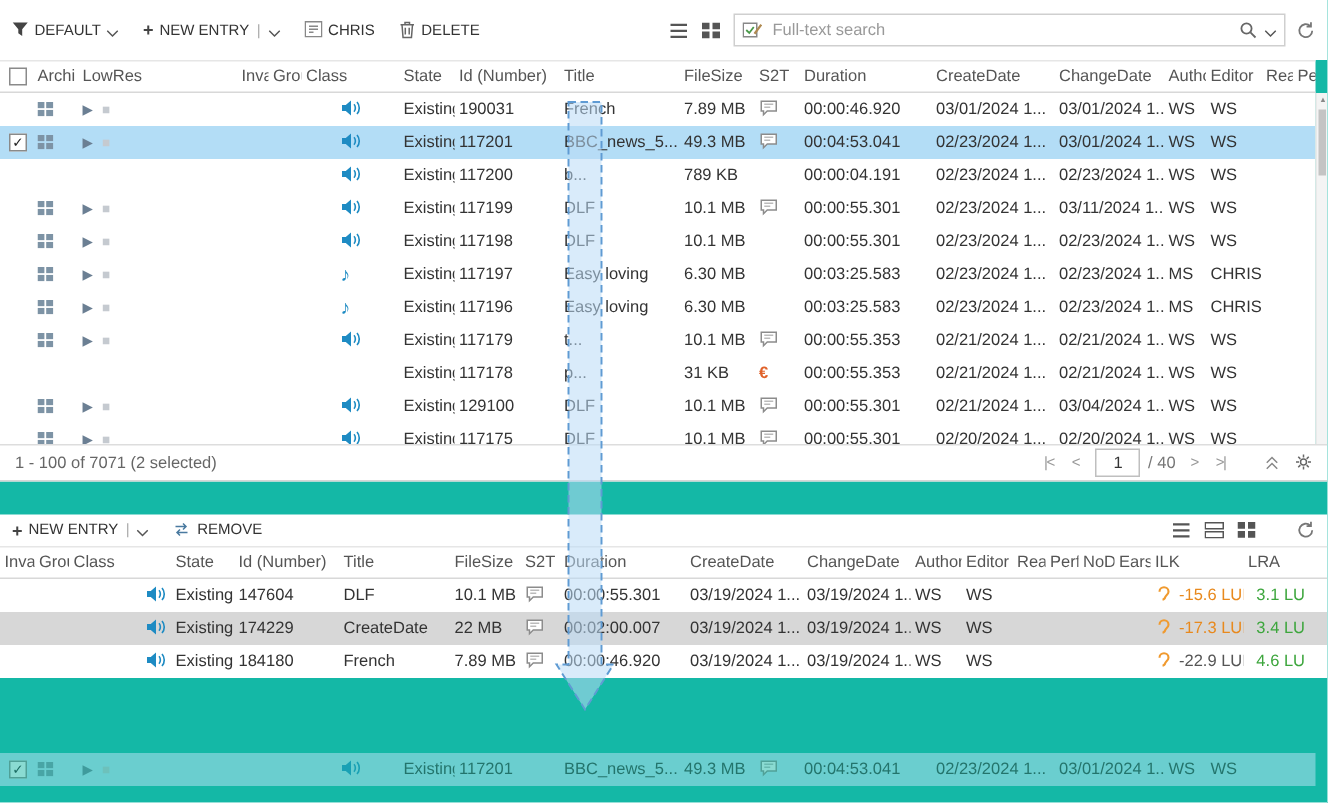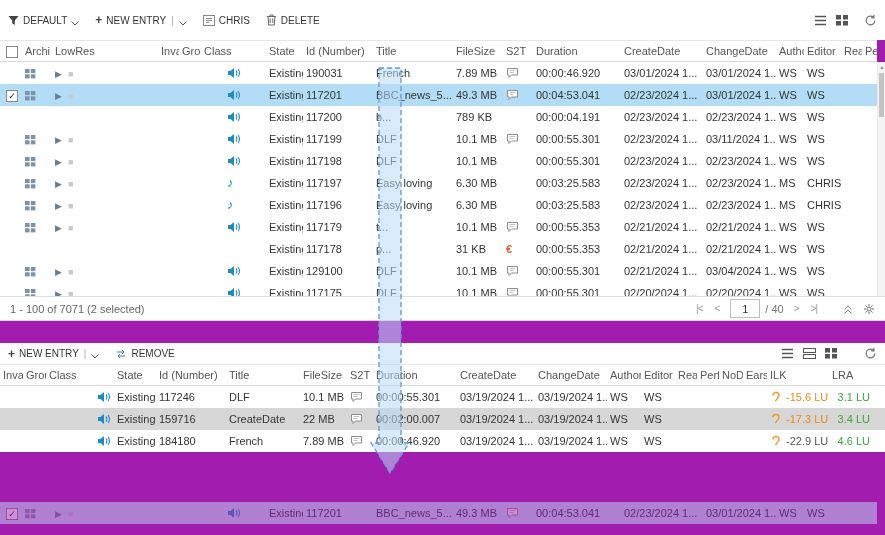--- a/index.html
+++ b/index.html
@@ -1,16 +1,16 @@
 <!DOCTYPE html>
 <html><head>
 <meta charset="utf-8">
 <style>
   html,body{margin:0;padding:0;background:#fff;}
-  .app{position:relative;width:885px;height:535px;background:#a21caf;overflow:hidden;
+  .app{position:relative;width:885px;height:535px;background:#14b8a6;overflow:hidden;
        font-family:"Liberation Sans",sans-serif;font-size:11px;color:#333;}
 
   
   .toolbar{position:absolute;left:0;top:0;width:885px;height:40px;display:flex;align-items:center;
            padding:0 8px;box-sizing:border-box;background:#fff;}
   .tbtn{display:flex;align-items:center;gap:4px;font-size:10px;color:#333;margin-right:16px;cursor:pointer;white-space:nowrap;}
   .tbtn .sep{color:#aaa;margin:0 1px;}
   .plus{font-size:12px;font-weight:bold;color:#444;}
   .spacer{flex:1;}
   .viewic{margin-right:9px;cursor:pointer;display:flex;align-items:center;}
@@ -116,20 +116,35 @@
     <span class="viewic">
         <svg width="12" height="11" viewBox="0 0 12 11">
           <g fill="#555">
             <rect x="0" y="0" width="5" height="4.5"></rect>
             <rect x="7" y="0" width="5" height="4.5"></rect>
             <rect x="0" y="6" width="5" height="4.5"></rect>
             <rect x="7" y="6" width="5" height="4.5"></rect>
           </g>
         </svg>
       </span>
+    <div class="search-wrap">
+      <span><svg width="13" height="12" viewBox="0 0 13 12">
+            <rect x="0.5" y="1.5" width="9" height="9" fill="none" stroke="#888"></rect>
+            <path d="M2.5 6l2 2 3-4" fill="none" stroke="#4a9a4a" stroke-width="1.2"></path>
+            <path d="M8 8.5l4.5-6" stroke="#b08a50" stroke-width="1.5"></path>
+          </svg></span>
+      <input class="search-input" placeholder="Full-text search" style="">
+      <span><svg width="12" height="12" viewBox="0 0 12 12">
+            <circle cx="5" cy="5" r="3.4" fill="none" stroke="#666" stroke-width="1.2"></circle>
+            <path d="M7.6 7.6L11 11" stroke="#666" stroke-width="1.2"></path>
+          </svg></span>
+      <span><svg width="8" height="5" viewBox="0 0 8 5">
+            <path d="M0.5 0.5L4 4l3.5-3.5" fill="none" stroke="#555"></path>
+          </svg></span>
+    </div>
     <span class="refresh">
         <svg width="13" height="13" viewBox="0 0 12 12">
           <path d="M10 6a4 4 0 1 1-1.2-2.9M9.2 0.8v2.7H6.5" fill="none" stroke="#777" stroke-width="1.1"></path>
         </svg>
       </span>
   </div>
 
   <div class="thead" id="top-head" style="top:40px;width:877px;"><span class="hcell" style="width:22px"><span class="cb"></span></span><span class="hcell" style="width:30px">Archi</span><span class="hcell" style="width:46px">LowRes</span><span class="hcell" style="width:60px"></span><span class="hcell" style="width:21px">Inval</span><span class="hcell" style="width:22px">Grou</span><span class="hcell" style="width:65px">Class</span><span class="hcell" style="width:37px">State</span><span class="hcell" style="width:70px">Id (Number)</span><span class="hcell" style="width:80px">Title</span><span class="hcell" style="width:50px">FileSize</span><span class="hcell" style="width:30px">S2T</span><span class="hcell" style="width:88px">Duration</span><span class="hcell" style="width:82px">CreateDate</span><span class="hcell" style="width:73px">ChangeDate</span><span class="hcell" style="width:28px">Author</span><span class="hcell" style="width:37px">Editor</span><span class="hcell" style="width:21px">Read</span><span class="hcell" style="width:40px">Perfe</span></div>
   <div class="rows" id="top-rows" style="top:62px;width:877px;height:234px;">
       <div class="trow"><span class="cell" style="width:22px"></span><span class="cell" style="width:30px"><span><svg width="11" height="10" viewBox="0 0 11 10">
@@ -321,30 +336,30 @@
           <path d="M10 6a4 4 0 1 1-1.2-2.9M9.2 0.8v2.7H6.5" fill="none" stroke="#777" stroke-width="1.1"></path>
         </svg>
       </span>
   </div>
 
   <div class="thead" id="bot-head" style="top:364px;width:885px;"><span class="hcell" style="width:23px">Inval</span><span class="hcell" style="width:23px">Grou</span><span class="hcell" style="width:68px">Class</span><span class="hcell" style="width:42px">State</span><span class="hcell" style="width:70px">Id (Number)</span><span class="hcell" style="width:74px">Title</span><span class="hcell" style="width:47px">FileSize</span><span class="hcell" style="width:26px">S2T</span><span class="hcell" style="width:84px">Duration</span><span class="hcell" style="width:78px">CreateDate</span><span class="hcell" style="width:72px">ChangeDate</span><span class="hcell" style="width:34px">Author</span><span class="hcell" style="width:34px">Editor</span><span class="hcell" style="width:22px">Read</span><span class="hcell" style="width:22px">Perfe</span><span class="hcell" style="width:24px">NoDi</span><span class="hcell" style="width:24px">Ears</span><span class="hcell" style="width:62px">ILK</span><span class="hcell" style="width:44px">LRA</span></div>
   <div class="rows" id="bot-rows" style="top:386px;width:885px;height:66px;">
       <div class="trow"><span class="cell" style="width:23px"></span><span class="cell" style="width:23px"></span><span class="cell r" style="width:68px"><span><svg width="14" height="12" viewBox="0 0 14 12">
               <path d="M1 4h2.5L7 1v10L3.5 8H1z" fill="#1e8bc3"></path>
               <path d="M9 3.5c1.2 1.2 1.2 3.8 0 5M11 2c2 2.2 2 5.8 0 8" fill="none" stroke="#1e8bc3" stroke-width="1.1"></path>
-            </svg></span></span><span class="cell" style="width:42px">Existing</span><span class="cell" style="width:70px">117246</span><span class="cell" style="width:74px">DLF</span><span class="cell" style="width:47px">10.1 MB</span><span class="cell" style="width:26px"><span><svg width="13" height="12" viewBox="0 0 13 12">
+            </svg></span></span><span class="cell" style="width:42px">Existing</span><span class="cell" style="width:70px">147604</span><span class="cell" style="width:74px">DLF</span><span class="cell" style="width:47px">10.1 MB</span><span class="cell" style="width:26px"><span><svg width="13" height="12" viewBox="0 0 13 12">
               <path d="M1.5 1.5h10v6.5H5.5L3 10.5V8H1.5z" fill="#fff" stroke="#8c8c8c"></path>
               <path d="M3.5 3.5h6M3.5 5.5h4" stroke="#bbb" stroke-width="0.9"></path>
             </svg></span></span><span class="cell" style="width:84px">00:00:55.301</span><span class="cell" style="width:78px">03/19/2024 1...</span><span class="cell" style="width:72px">03/19/2024 1...</span><span class="cell" style="width:34px">WS</span><span class="cell" style="width:34px">WS</span><span class="cell" style="width:22px"></span><span class="cell" style="width:22px"></span><span class="cell" style="width:24px"></span><span class="cell" style="width:24px"></span><span class="cell r ilk-orange" style="width:62px"><span style="margin-right:4px;"><svg width="12" height="12" viewBox="0 0 12 12">
               <path d="M3 4.5a3 3 0 1 1 6 0c0 1.8-1.8 2.2-2.2 3.6-.3 1-.9 1.6-1.8 1.6" fill="none" stroke="#f09a2f" stroke-width="1.4"></path>
             </svg></span>-15.6 LUFS</span><span class="cell r lra" style="width:44px">3.1 LU</span></div>
       <div class="trow hl"><span class="cell" style="width:23px"></span><span class="cell" style="width:23px"></span><span class="cell r" style="width:68px"><span><svg width="14" height="12" viewBox="0 0 14 12">
               <path d="M1 4h2.5L7 1v10L3.5 8H1z" fill="#1e8bc3"></path>
               <path d="M9 3.5c1.2 1.2 1.2 3.8 0 5M11 2c2 2.2 2 5.8 0 8" fill="none" stroke="#1e8bc3" stroke-width="1.1"></path>
-            </svg></span></span><span class="cell" style="width:42px">Existing</span><span class="cell" style="width:70px">159716</span><span class="cell" style="width:74px">CreateDate</span><span class="cell" style="width:47px">22 MB</span><span class="cell" style="width:26px"><span><svg width="13" height="12" viewBox="0 0 13 12">
+            </svg></span></span><span class="cell" style="width:42px">Existing</span><span class="cell" style="width:70px">174229</span><span class="cell" style="width:74px">CreateDate</span><span class="cell" style="width:47px">22 MB</span><span class="cell" style="width:26px"><span><svg width="13" height="12" viewBox="0 0 13 12">
               <path d="M1.5 1.5h10v6.5H5.5L3 10.5V8H1.5z" fill="#fff" stroke="#8c8c8c"></path>
               <path d="M3.5 3.5h6M3.5 5.5h4" stroke="#bbb" stroke-width="0.9"></path>
             </svg></span></span><span class="cell" style="width:84px">00:02:00.007</span><span class="cell" style="width:78px">03/19/2024 1...</span><span class="cell" style="width:72px">03/19/2024 1...</span><span class="cell" style="width:34px">WS</span><span class="cell" style="width:34px">WS</span><span class="cell" style="width:22px"></span><span class="cell" style="width:22px"></span><span class="cell" style="width:24px"></span><span class="cell" style="width:24px"></span><span class="cell r ilk-orange" style="width:62px"><span style="margin-right:4px;"><svg width="12" height="12" viewBox="0 0 12 12">
               <path d="M3 4.5a3 3 0 1 1 6 0c0 1.8-1.8 2.2-2.2 3.6-.3 1-.9 1.6-1.8 1.6" fill="none" stroke="#f09a2f" stroke-width="1.4"></path>
             </svg></span>-17.3 LUFS</span><span class="cell r lra" style="width:44px">3.4 LU</span></div>
       <div class="trow"><span class="cell" style="width:23px"></span><span class="cell" style="width:23px"></span><span class="cell r" style="width:68px"><span><svg width="14" height="12" viewBox="0 0 14 12">
               <path d="M1 4h2.5L7 1v10L3.5 8H1z" fill="#1e8bc3"></path>
               <path d="M9 3.5c1.2 1.2 1.2 3.8 0 5M11 2c2 2.2 2 5.8 0 8" fill="none" stroke="#1e8bc3" stroke-width="1.1"></path>
             </svg></span></span><span class="cell" style="width:42px">Existing</span><span class="cell" style="width:70px">184180</span><span class="cell" style="width:74px">French</span><span class="cell" style="width:47px">7.89 MB</span><span class="cell" style="width:26px"><span><svg width="13" height="12" viewBox="0 0 13 12">
               <path d="M1.5 1.5h10v6.5H5.5L3 10.5V8H1.5z" fill="#fff" stroke="#8c8c8c"></path>

